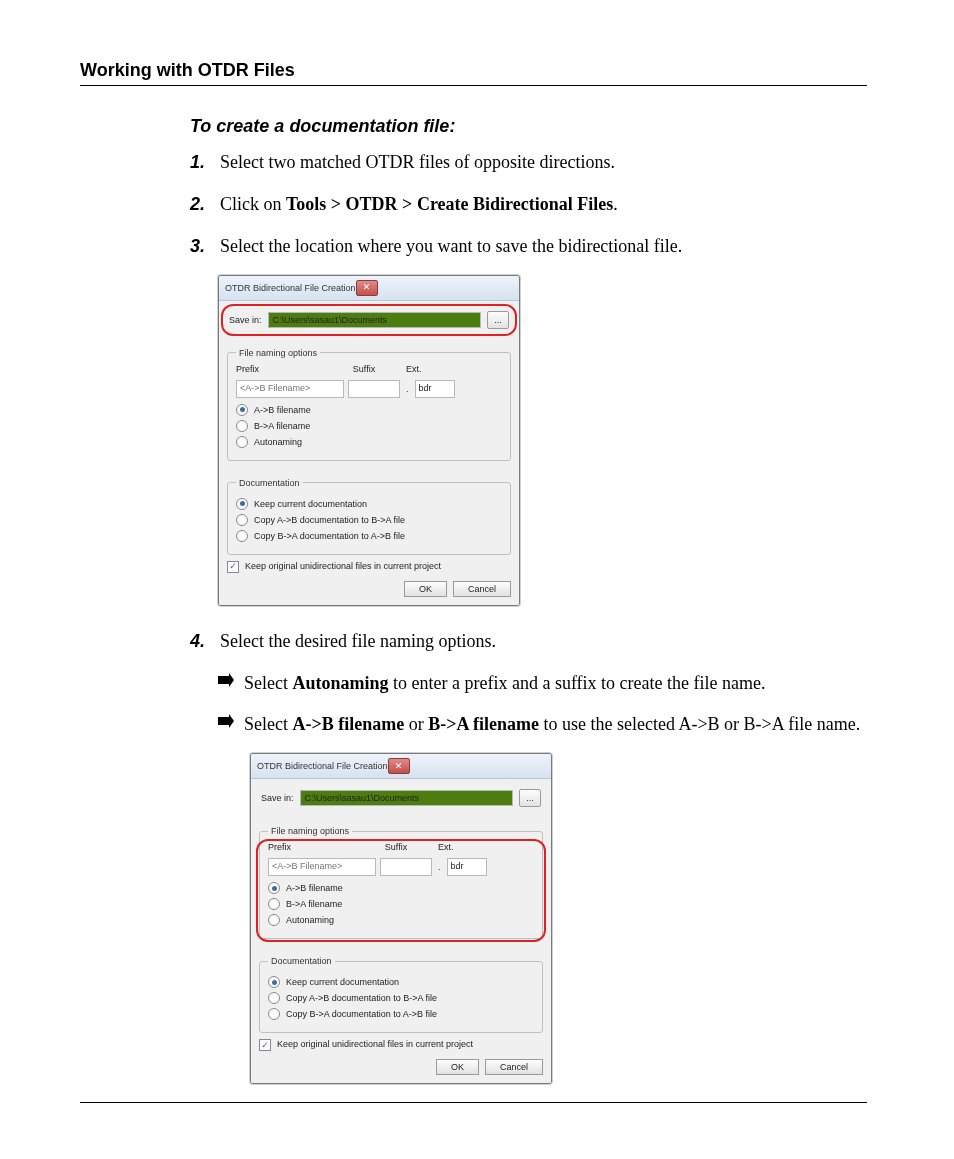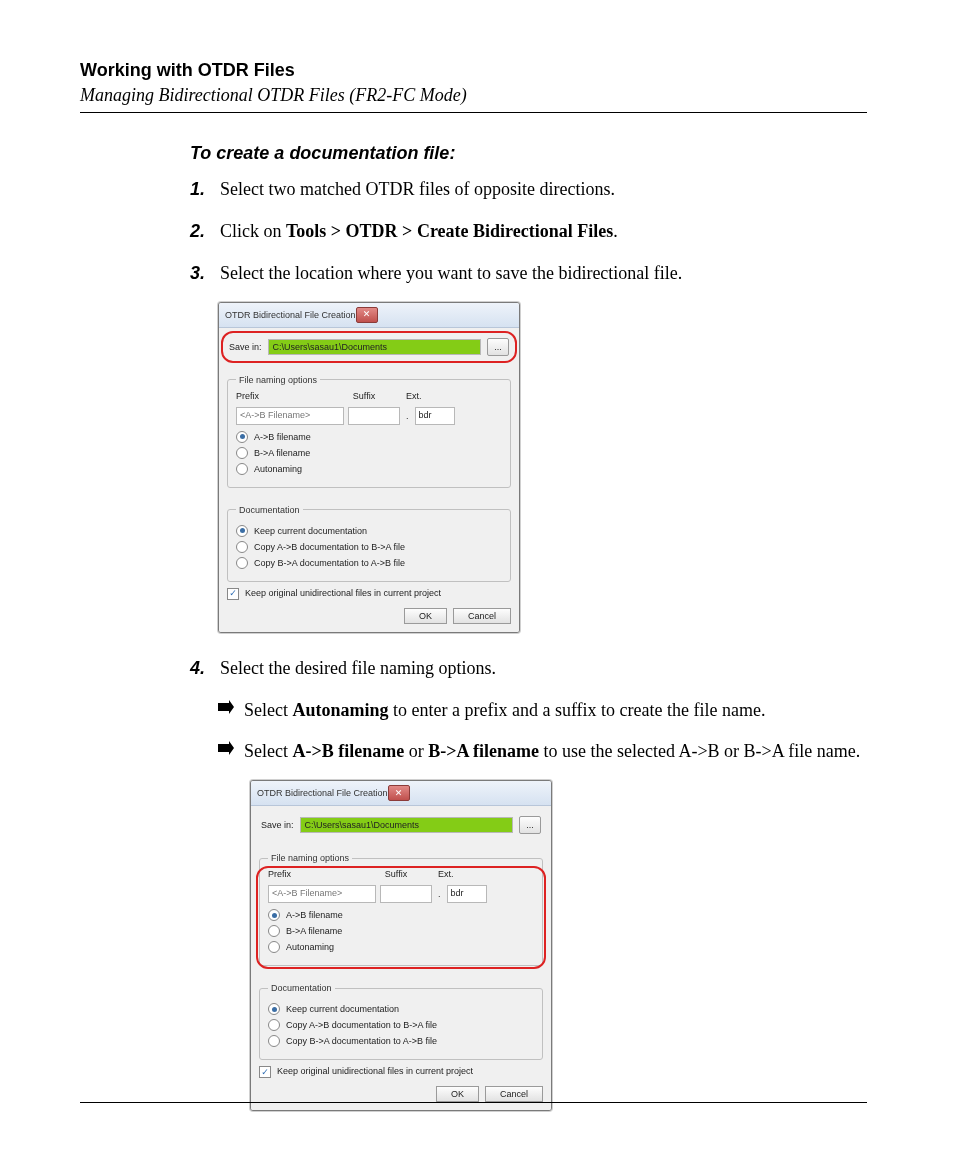--- a/index.html
+++ b/index.html
@@ -18,21 +18,21 @@
   .sub .txt{flex:1;}
   .arrow svg{width:16px;height:14px;}
   
   .dlg-wrap{margin:10px 0 22px 28px;}
   .dlg{width:300px;border:1px solid #7a7a7a;background:#f0f0f0;font-family:Tahoma,Arial,sans-serif;font-size:9px;color:#222;border-radius:3px;overflow:hidden;box-shadow:0 0 0 1px #d0d0d0;}
   .dlg-title{background:linear-gradient(#eef3fa,#d6e2f1);padding:4px 6px;display:flex;justify-content:flex-start;align-items:center;border-bottom:1px solid #b8c6d9;color:#333;}
   .dlg-close{width:20px;height:14px;background:linear-gradient(#e28a87,#c0504d);border:1px solid #8b3b39;border-radius:2px;color:#fff;font-size:9px;display:flex;align-items:center;justify-content:center;font-family:Arial;line-height:1;}
   .dlg-body{padding:8px;background:#f0f0f0;}
   .savein{display:flex;align-items:center;gap:6px;margin-bottom:8px;padding:2px;}
   .savein-label{white-space:nowrap;}
-  .savein-path{flex:1;border:1px solid #b8b8b8;background:#84cc16;padding:2px 4px;font-size:9px;overflow:hidden;white-space:nowrap;text-overflow:ellipsis;}
+  .savein-path{flex:1;border:1px solid #b8b8b8;background:#4d7c0f;padding:2px 4px;font-size:9px;overflow:hidden;white-space:nowrap;text-overflow:ellipsis;}
   .savein-btn{width:20px;height:16px;border:1px solid #9a9a9a;background:linear-gradient(#fdfdfd,#e2e2e2);font-size:9px;display:flex;align-items:center;justify-content:center;border-radius:2px;}
   fieldset{border:1px solid #c0c0c0;border-radius:3px;margin:17px 0 6px 0;padding:6px 8px 8px 8px;}
   legend{font-size:9px;padding:0 3px;color:#333;}
   .cols{display:flex;gap:4px;align-items:center;margin-bottom:6px;}
   .cols .lblcol{width:100px;}
   .cols .lblcol2{width:48px;text-align:center;}
   .cols .lblcol3{width:36px;text-align:left;}
   .in{border:1px solid #b8b8b8;background:#fff;padding:2px 3px;font-size:9px;height:12px;}
   .in.prefix{width:100px;color:#777;}
   .in.suffix{width:44px;height:12px;}
@@ -51,21 +51,20 @@
   .footer{position:absolute;left:80px;right:80px;bottom:50px;}
   .ft-rule{border:none;border-top:1.5px solid #000;margin:0 0 6px 0;}
   .ft-row{display:flex;justify-content:space-between;font-size:16px;}
   .ft-page{font-weight:700;}
 </style>
 </head>
 <body>
 
 <div class="page">
   <div class="hd-title">Working with OTDR Files</div>
-  <div class="hd-sub">Managing Bidirectional OTDR Files (FR2-FC Mode)</div>
   <hr class="hd-rule">
 
   <div class="content">
     <div class="lead">To create a documentation file:</div>
 
     <div class="step">
       <div class="num">1.</div>
       <div class="txt">Select two matched OTDR files of opposite directions.</div>
     </div>
 

